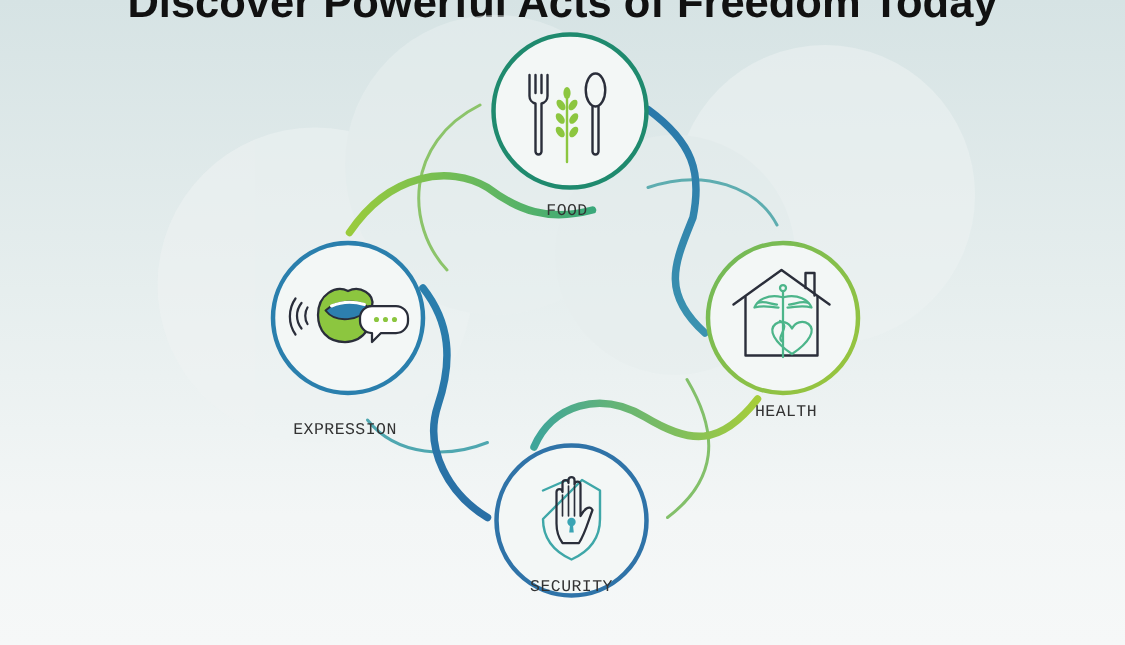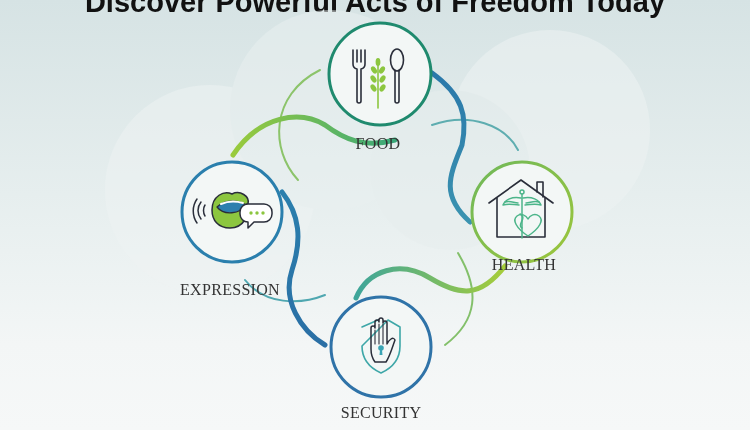--- a/index.html
+++ b/index.html
@@ -8,22 +8,22 @@
     background: linear-gradient(180deg, #d6e3e4 0%, #e6eeee 45%, #f3f6f6 80%, #f6f8f8 100%);
     font-family: "Liberation Sans", sans-serif;
   }
   .title {
     position: absolute; left: 0; right: 0; top: -14px;
     text-align: center; font-size: 29px; font-weight: bold; color: #111;
     letter-spacing: 0px; white-space: nowrap;
   }
   svg.stage { position: absolute; left: 0; top: 0; }
   .label {
-    position: absolute; font-family: Liberation Serif, serif;
-    font-size: 16px; color: #333; letter-spacing: 0.3px;
+    position: absolute; font-family: Liberation Mono, monospace;
+    font-size: 11px; color: #333; letter-spacing: 0.3px;
     transform: translateX(-50%); white-space: nowrap;
   }
 </style>
 </head>
 <body>
 
 <div class="title">Discover Powerful Acts of Freedom Today</div>
 
 <svg class="stage" width="750" height="430" viewBox="0 0 750 430">
   <defs>
@@ -144,15 +144,15 @@
       <path d="M362 327 L378 320 M388 320 L400 327 V346 C 400 360, 392 368, 381 373 C 370 368, 362 360, 362 346 Z" stroke="#3ea7a8" stroke-width="1.6"></path>
       <path d="M371 349 V328 a2 2 0 0 1 4 0 V322 a2 2 0 0 1 4 0 V320 a2 2 0 0 1 4 0 V323 a2 2 0 0 1 4 0 V344 C 389 340, 393 336, 395 340 C 392 348, 390 356, 386 362 H375 C 372 358, 371 354, 371 349 Z" stroke="#2a2e3a" stroke-width="1.5"></path>
       <path d="M375 330 V344 M379 324 V344 M383 324 V344" stroke="#2a2e3a" stroke-width="1.1"></path>
       <circle cx="381" cy="348" r="2.8" fill="#3aa4b4" stroke="none"></circle>
       <path d="M380 350 L379.5 355 H382.5 L382 350 Z" fill="#3aa4b4" stroke="none"></path>
     </g>
   </g>
 </svg>
 
 <div class="label" style="left:378px; top:135px;">FOOD</div>
-<div class="label" style="left:524px; top:256px;">HEALTH</div>
+<div class="label" style="left:524px; top:269px;">HEALTH</div>
 <div class="label" style="left:230px; top:281px;">EXPRESSION</div>
-<div class="label" style="left:381px; top:404px;">SECURITY</div>
+<div class="label" style="left:381px; top:386px;">SECURITY</div>
 
 </body></html>

